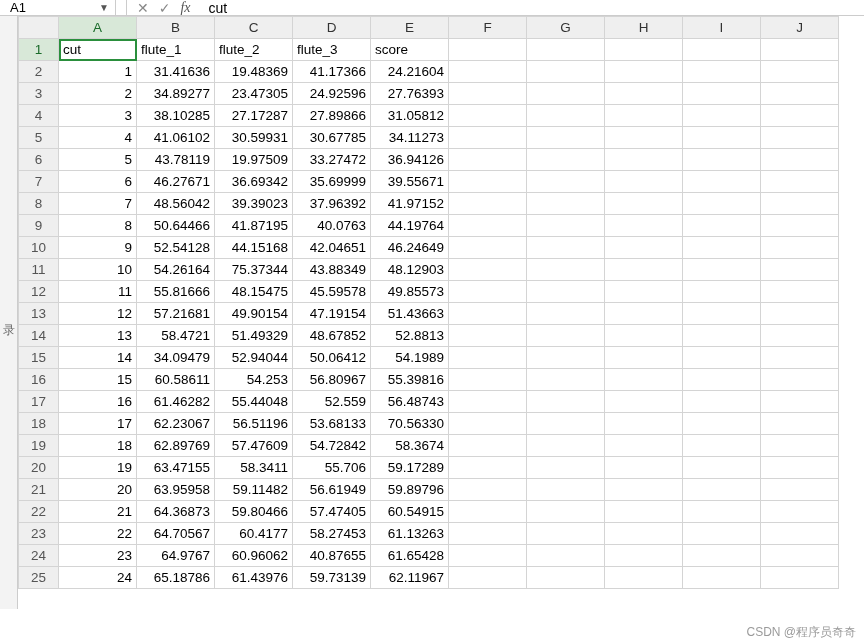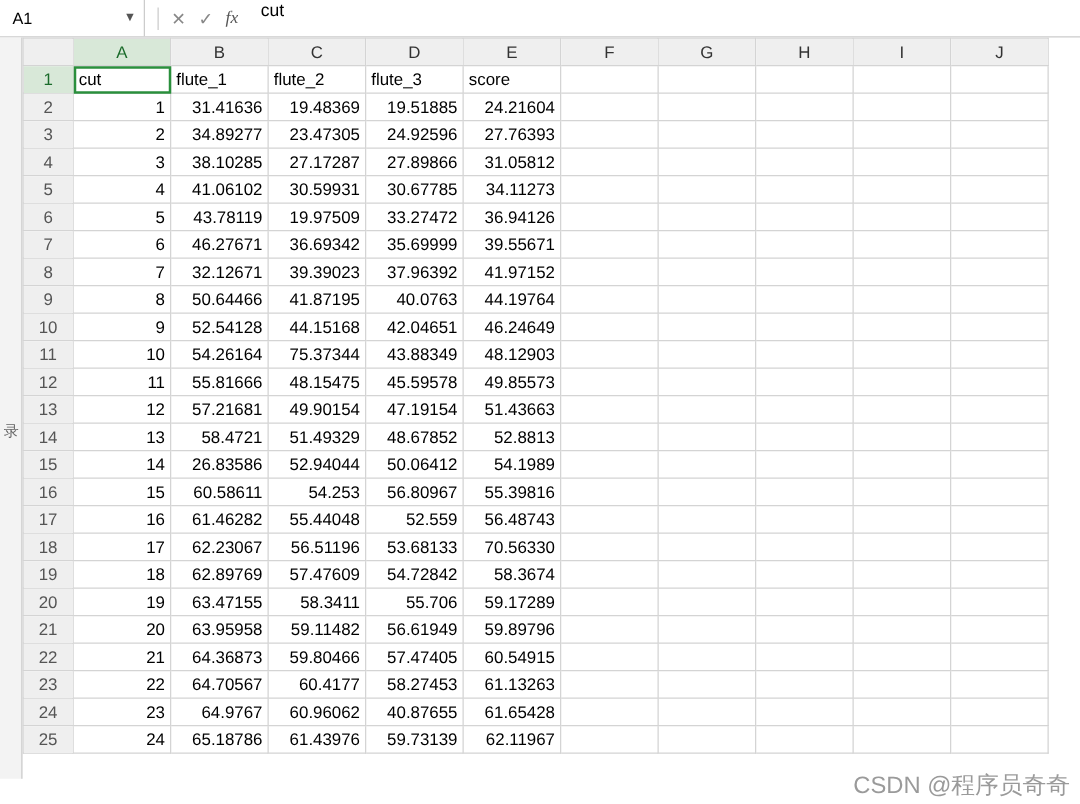--- a/index.html
+++ b/index.html
@@ -7,22 +7,22 @@
     margin: 0;
     font-family: "Microsoft YaHei", Arial, sans-serif;
     font-size: 14px;
     background: #fff;
     color: #000;
     user-select: none;
     overflow: hidden;
   }
   .app { width: 864px; height: 643px; position: relative; }
   .formula-bar {
-    display: flex; 
-    height: 30px; border-bottom: 1px solid #ccc;
+    display: flex; align-items: center;
+    height: 16px; border-bottom: 1px solid #ccc;
   }
   .name-box {
     width: 116px; height: 100%; display: flex; align-items: center;
     padding-left: 10px; border-right: 1px solid #ccc; font-size: 13px;
     justify-content: space-between; padding-right: 6px;
   }
   .name-box .dd { font-size: 10px; color: #555; }
   .fb-icons { display: flex; align-items: center; gap: 10px; padding: 0 10px; color: #888; }
   .fb-icons .sep { width: 1px; height: 18px; background: #ccc; }
   .fx { font-style: italic; font-family: "Times New Roman", serif; color: #555; }
@@ -46,21 +46,21 @@
     position: sticky;
   }
   th.corner { width: 40px; background:#efefef; }
   th.colhead { width: 78px; }
   th.rowhead { width: 40px; background:#efefef; text-align:center; color:#555; }
   td { text-align: right; width:78px; }
   td.left { text-align: left; }
   tr.active td.cellA { outline: 2px solid #2a8f3c; outline-offset:-2px; background:#fff; }
   th.colhead.active, th.rowhead.active { background:#d8e8d8; color:#1a6b2a; }
   .watermark {
-    position:absolute; right:8px; bottom:2px; font-size:19px;
+    position:absolute; right:8px; bottom:2px; font-size:12px;
     color: rgba(120,120,120,0.75); font-family: Arial, sans-serif;
     pointer-events:none;
   }
 </style>
 </head>
 <body>
 
 <div class="app">
   <div class="formula-bar">
     <div class="name-box">
@@ -111,21 +111,21 @@
               <td></td>
               <td></td>
               <td></td>
               <td></td>
             </tr>
             <tr>
               <th class="rowhead">2</th>
               <td>1</td>
               <td>31.41636</td>
               <td>19.48369</td>
-              <td>19.51885</td>
+              <td>41.17366</td>
               <td>24.21604</td>
               <td></td>
               <td></td>
               <td></td>
               <td></td>
               <td></td>
             </tr>
             <tr>
               <th class="rowhead">3</th>
               <td>2</td>
@@ -187,21 +187,21 @@
               <td>39.55671</td>
               <td></td>
               <td></td>
               <td></td>
               <td></td>
               <td></td>
             </tr>
             <tr>
               <th class="rowhead">8</th>
               <td>7</td>
-              <td>32.12671</td>
+              <td>48.56042</td>
               <td>39.39023</td>
               <td>37.96392</td>
               <td>41.97152</td>
               <td></td>
               <td></td>
               <td></td>
               <td></td>
               <td></td>
             </tr>
             <tr>
@@ -278,21 +278,21 @@
               <td>52.8813</td>
               <td></td>
               <td></td>
               <td></td>
               <td></td>
               <td></td>
             </tr>
             <tr>
               <th class="rowhead">15</th>
               <td>14</td>
-              <td>26.83586</td>
+              <td>34.09479</td>
               <td>52.94044</td>
               <td>50.06412</td>
               <td>54.1989</td>
               <td></td>
               <td></td>
               <td></td>
               <td></td>
               <td></td>
             </tr>
             <tr>

